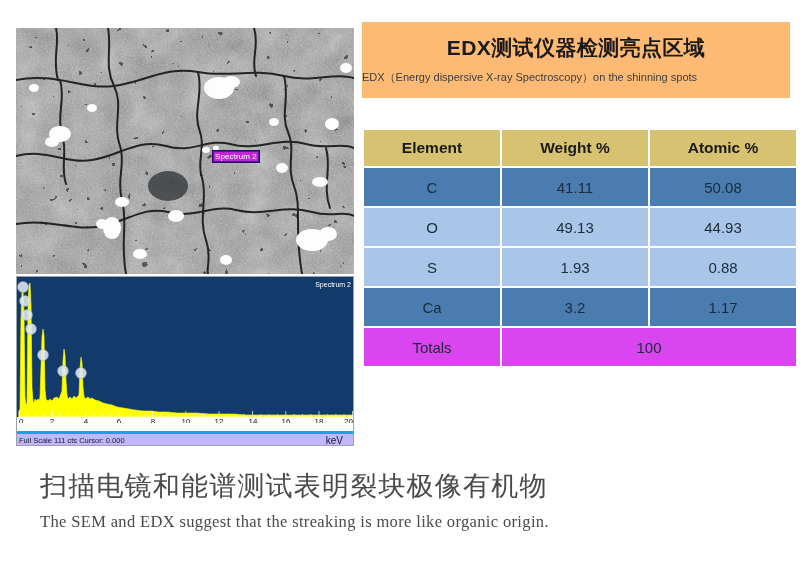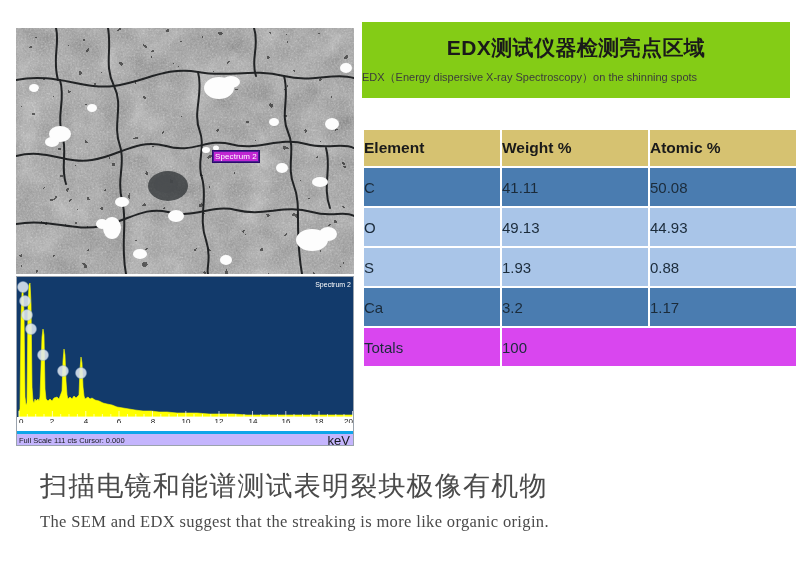--- a/index.html
+++ b/index.html
@@ -92,35 +92,35 @@
     position: absolute;
     left: 2px;
     top: 1px;
     font-size: 7.5px;
     line-height: 11px;
     color: #16191d;
     white-space: nowrap;
   }
   #edx-kev {
     position: absolute;
-    right: 3px;
+    right: 10px;
     top: 1px;
-    font-size: 13px;
+    font-size: 10px;
     line-height: 11px;
     color: #16191d;
   }
 
   
   #edx-header {
     position: absolute;
     left: 362px;
     top: 22px;
     width: 428px;
     height: 76px;
-    background: #84cc16;
+    background: #fdba74;
     box-sizing: border-box;
   }
   #edx-title {
     position: absolute;
     left: 0;
     right: 0;
     top: 12px;
     text-align: center;
     font-size: 21px;
     font-weight: bold;
@@ -144,21 +144,21 @@
     position: absolute;
     left: 362px;
     top: 128px;
     width: 428px;
     border-collapse: separate;
     border-spacing: 2px;
     table-layout: fixed;
   }
   #edx-table td, #edx-table th {
     height: 38px;
-    text-align: left;
+    text-align: center;
     vertical-align: middle;
     font-size: 15px;
     font-weight: normal;
     color: #1b2b3a;
     padding: 0;
   }
   #edx-table th {
     background: #d6c271;
     color: #1a1a1a;
     font-weight: bold;

